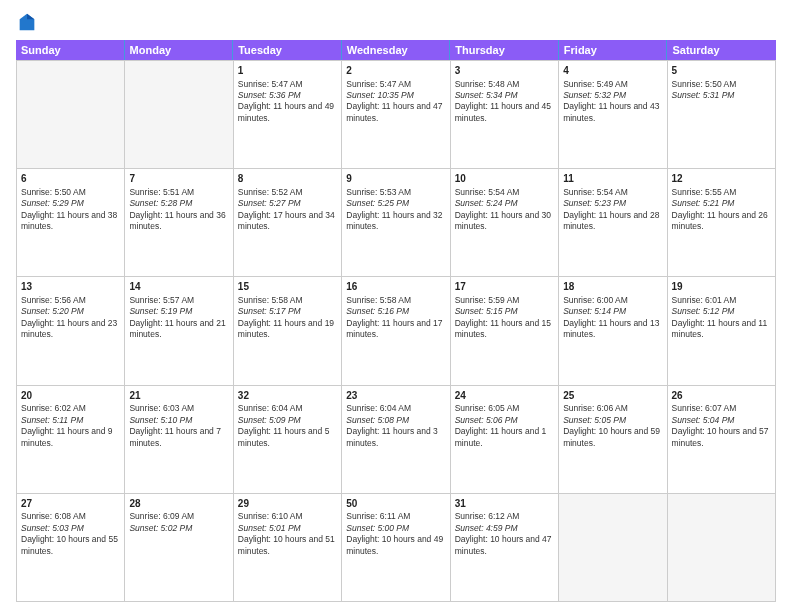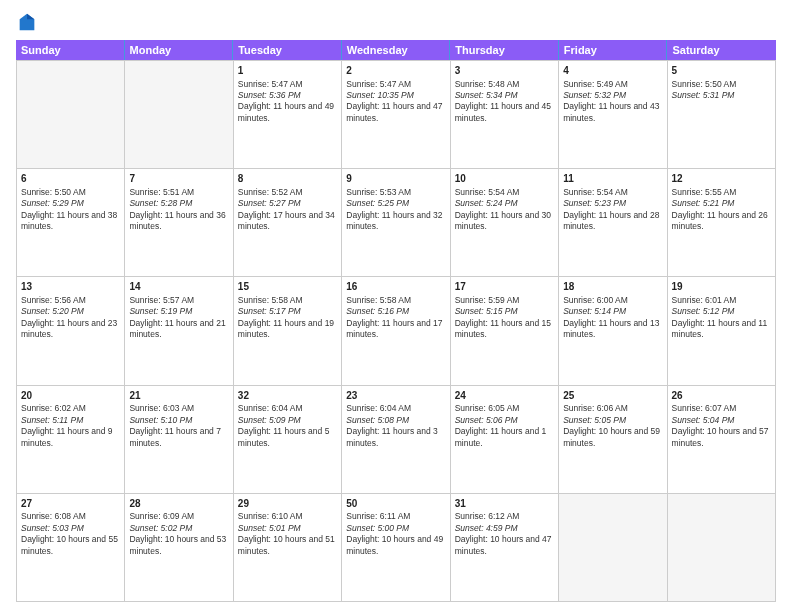--- a/index.html
+++ b/index.html
@@ -175,21 +175,21 @@
           <div class="cal-cell"><span class="day-num">20</span><span class="sun">Sunrise: 6:02 AM</span><br><span class="sunset">Sunset: 5:11 PM</span><br><span class="daylight">Daylight: 11 hours and 9 minutes.</span></div>
           <div class="cal-cell"><span class="day-num">21</span><span class="sun">Sunrise: 6:03 AM</span><br><span class="sunset">Sunset: 5:10 PM</span><br><span class="daylight">Daylight: 11 hours and 7 minutes.</span></div>
           <div class="cal-cell"><span class="day-num">32</span><span class="sun">Sunrise: 6:04 AM</span><br><span class="sunset">Sunset: 5:09 PM</span><br><span class="daylight">Daylight: 11 hours and 5 minutes.</span></div>
           <div class="cal-cell"><span class="day-num">23</span><span class="sun">Sunrise: 6:04 AM</span><br><span class="sunset">Sunset: 5:08 PM</span><br><span class="daylight">Daylight: 11 hours and 3 minutes.</span></div>
           <div class="cal-cell"><span class="day-num">24</span><span class="sun">Sunrise: 6:05 AM</span><br><span class="sunset">Sunset: 5:06 PM</span><br><span class="daylight">Daylight: 11 hours and 1 minute.</span></div>
           <div class="cal-cell"><span class="day-num">25</span><span class="sun">Sunrise: 6:06 AM</span><br><span class="sunset">Sunset: 5:05 PM</span><br><span class="daylight">Daylight: 10 hours and 59 minutes.</span></div>
           <div class="cal-cell"><span class="day-num">26</span><span class="sun">Sunrise: 6:07 AM</span><br><span class="sunset">Sunset: 5:04 PM</span><br><span class="daylight">Daylight: 10 hours and 57 minutes.</span></div>
         </div>
         <div class="cal-week">
           <div class="cal-cell"><span class="day-num">27</span><span class="sun">Sunrise: 6:08 AM</span><br><span class="sunset">Sunset: 5:03 PM</span><br><span class="daylight">Daylight: 10 hours and 55 minutes.</span></div>
-          <div class="cal-cell"><span class="day-num">28</span><span class="sun">Sunrise: 6:09 AM</span><br><span class="sunset">Sunset: 5:02 PM</span><br><span class="daylight">Daylight: 10 hours and 53 minutes.</span></div>
+          <div class="cal-cell"><span class="day-num">28</span><span class="sun">Sunrise: 6:09 AM</span><br><span class="sunset">Sunset: 5:02 PM</span><br></div>
           <div class="cal-cell"><span class="day-num">29</span><span class="sun">Sunrise: 6:10 AM</span><br><span class="sunset">Sunset: 5:01 PM</span><br><span class="daylight">Daylight: 10 hours and 51 minutes.</span></div>
           <div class="cal-cell"><span class="day-num">50</span><span class="sun">Sunrise: 6:11 AM</span><br><span class="sunset">Sunset: 5:00 PM</span><br><span class="daylight">Daylight: 10 hours and 49 minutes.</span></div>
           <div class="cal-cell"><span class="day-num">31</span><span class="sun">Sunrise: 6:12 AM</span><br><span class="sunset">Sunset: 4:59 PM</span><br><span class="daylight">Daylight: 10 hours and 47 minutes.</span></div>
           <div class="cal-cell empty"></div>
           <div class="cal-cell empty"></div>
         </div>
       </div>
   </div>
 </div>
 

